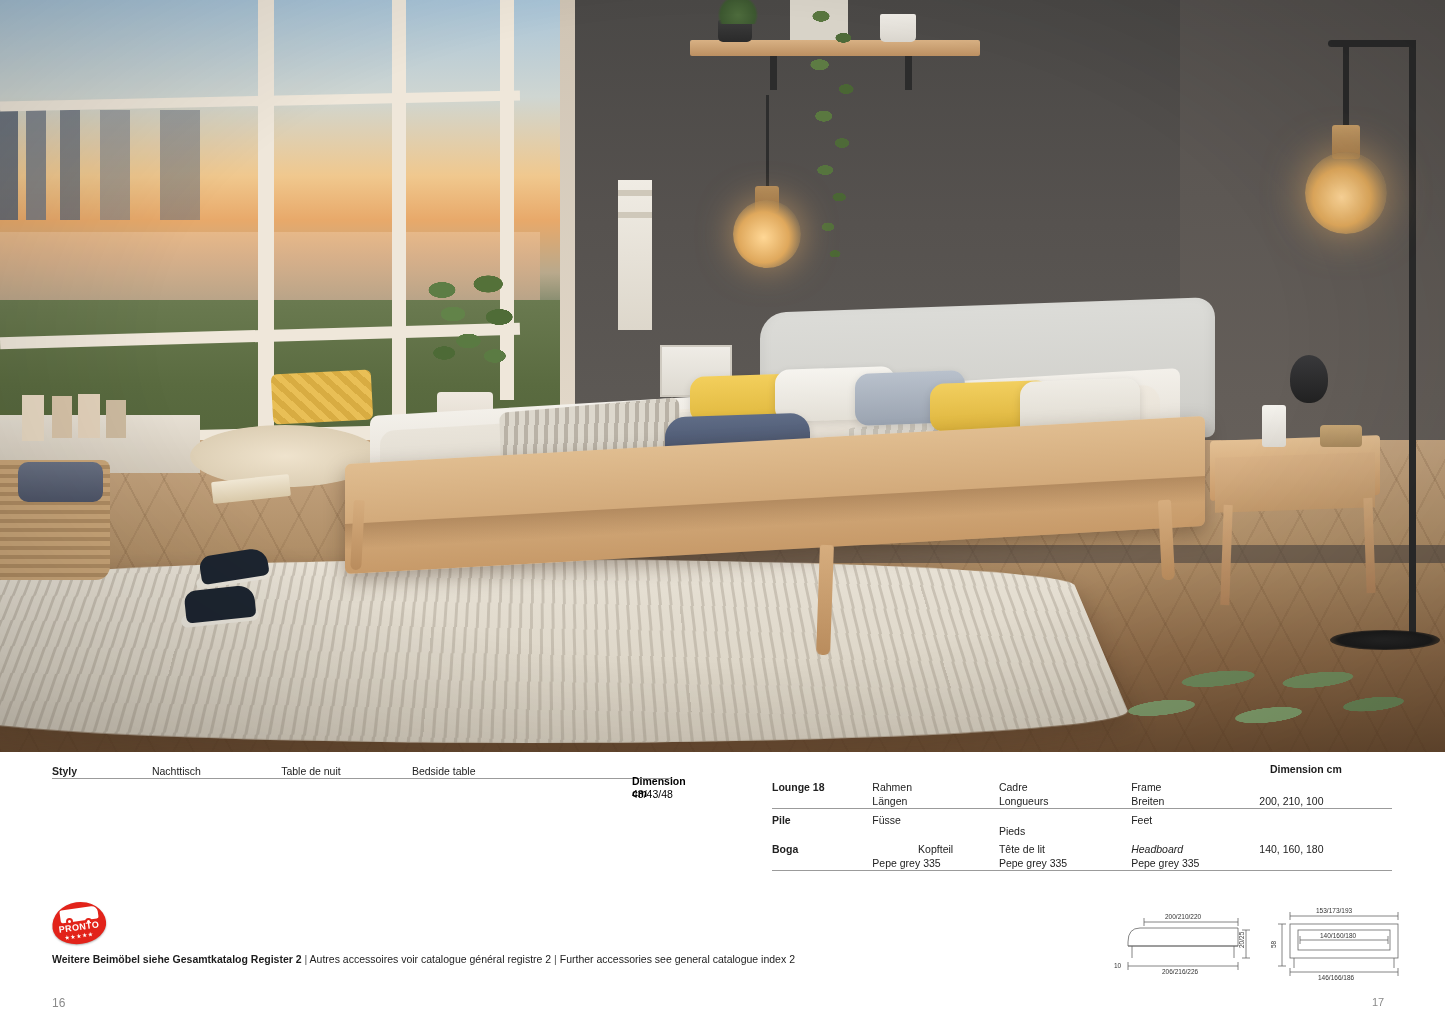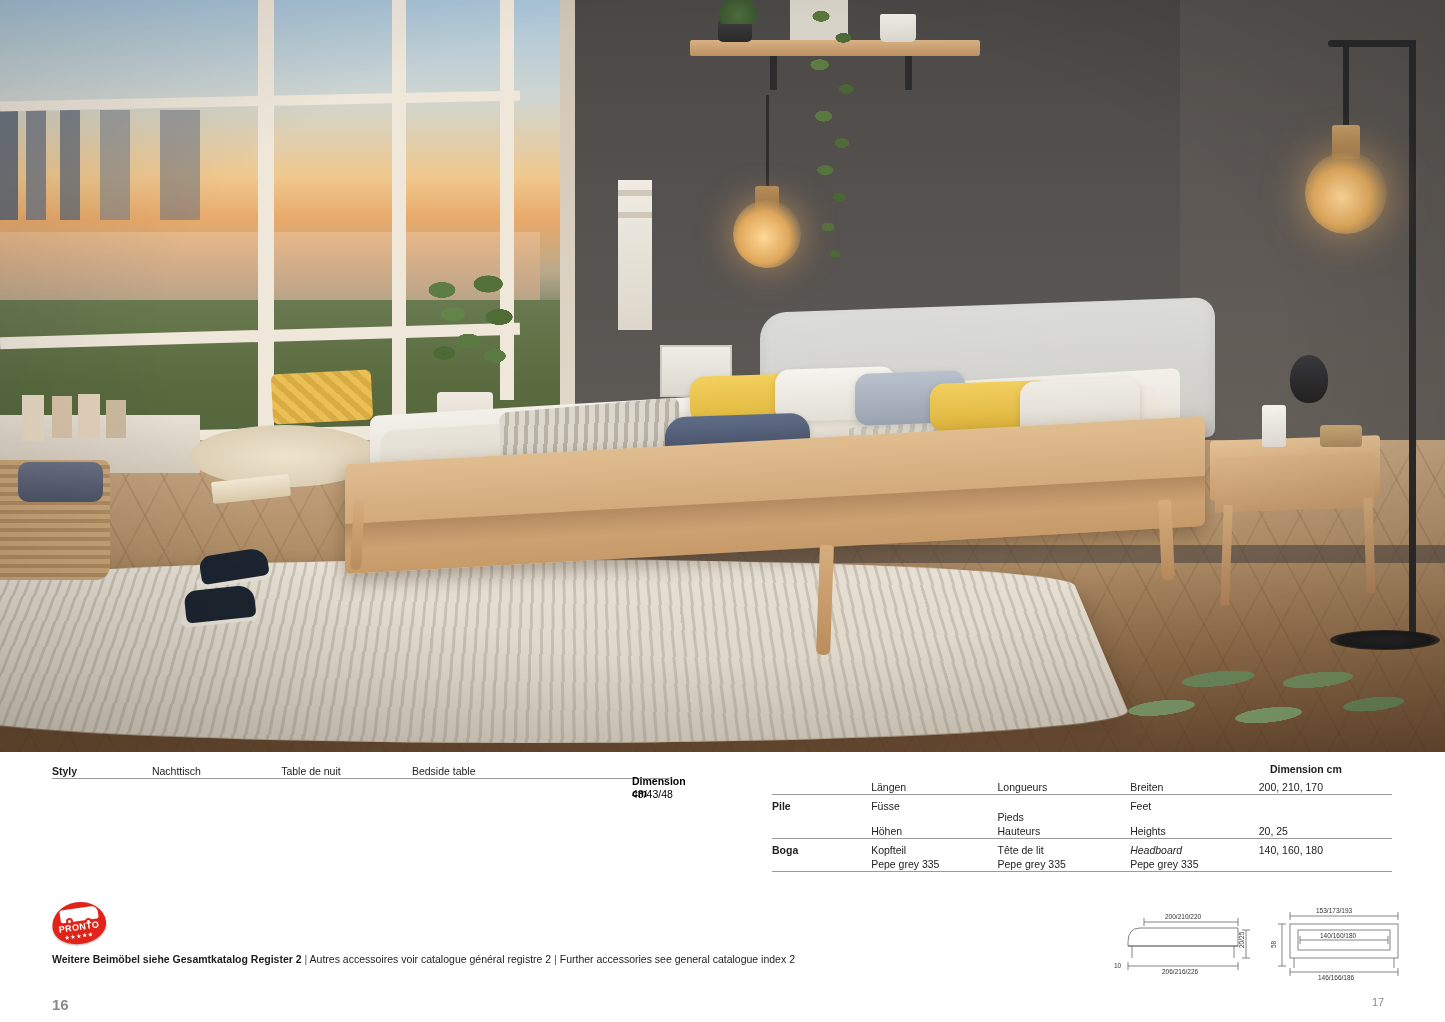--- a/index.html
+++ b/index.html
@@ -354,21 +354,21 @@
   }
   .pronto-stars {
     position: absolute; left: 6px; top: 30px; width: 42px; text-align: center;
     color: #fff; font-size: 6px; letter-spacing: .5px; transform: rotate(-8deg);
   }
 
   .footnotes { position: absolute; left: 52px; top: 200px; font-size: 10.5px; color: #1c1c1c; line-height: 1.5; }
   .footnotes b { font-weight: bold; }
   .footnotes .sep { color: #555; }
 
-  .pageno-left { position: absolute; left: 52px; top: 244px; font-size: 15px; color: #8a8a8a; font-weight: bold; }
+  .pageno-left { position: absolute; left: 52px; top: 244px; font-size: 12px; color: #8a8a8a; }
   .pageno-right { position: absolute; left: 1372px; top: 244px; font-size: 11px; color: #8a8a8a; }
 
   
   .tech { position: absolute; left: 1110px; top: 148px; width: 300px; height: 100px; }
   .tech svg { display: block; }
 </style>
 </head>
 <body>
 
 <div class="photo">
@@ -482,46 +482,46 @@
       </tr>
     </tbody>
       </table>
   </div>
 
   <div class="table-right">
     <div style="position:absolute; left:498px; top:-1px;" class="dim-head">Dimension cm</div>
     <table class="spec" style="margin-top:16px;">
 
       <tbody>
+          <tr>
+        <td class="c-name">Lounge 18</td>
+        <td class="c-de">Rahmen</td>
+        <td class="c-fr">Cadre</td>
+        <td class="c-en">Frame</td>
+        <td class="c-dim"></td>
+      </tr>
       <tr class="rule">
         <td class="c-name"></td>
         <td class="c-de">Längen</td>
         <td class="c-fr">Longueurs</td>
         <td class="c-en">Breiten</td>
-        <td class="c-dim">200, 210, 170</td>
+        <td class="c-dim">200, 210, 100</td>
       </tr>
 
       <tr>
         <td class="c-name" style="padding-top:5px;">Pile</td>
         <td class="c-de" style="padding-top:5px;">Füsse</td>
         <td class="c-fr" style="padding-top:16px;">Pieds</td>
         <td class="c-en" style="padding-top:5px;">Feet</td>
         <td class="c-dim" style="padding-top:5px;"></td>
       </tr>
-      <tr class="rule">
-        <td class="c-name"></td>
-        <td class="c-de">Höhen</td>
-        <td class="c-fr">Hauteurs</td>
-        <td class="c-en">Heights</td>
-        <td class="c-dim">20, 25</td>
-      </tr>
 
       <tr>
         <td class="c-name" style="padding-top:5px;">Boga</td>
-        <td class="c-de" style="padding-top:5px;">Kopfteil</td>
+        <td class="c-de" style="padding-top:5px;text-align:center;">Kopfteil</td>
         <td class="c-fr" style="padding-top:5px;">Tête de lit</td>
         <td class="c-en" style="padding-top:5px;font-style:italic;">Headboard</td>
         <td class="c-dim" style="padding-top:5px;">140, 160, 180</td>
       </tr>
       <tr class="rule">
         <td class="c-name"></td>
         <td class="c-de">Pepe grey 335</td>
         <td class="c-fr">Pepe grey 335</td>
         <td class="c-en">Pepe grey 335</td>
         <td class="c-dim"></td>

